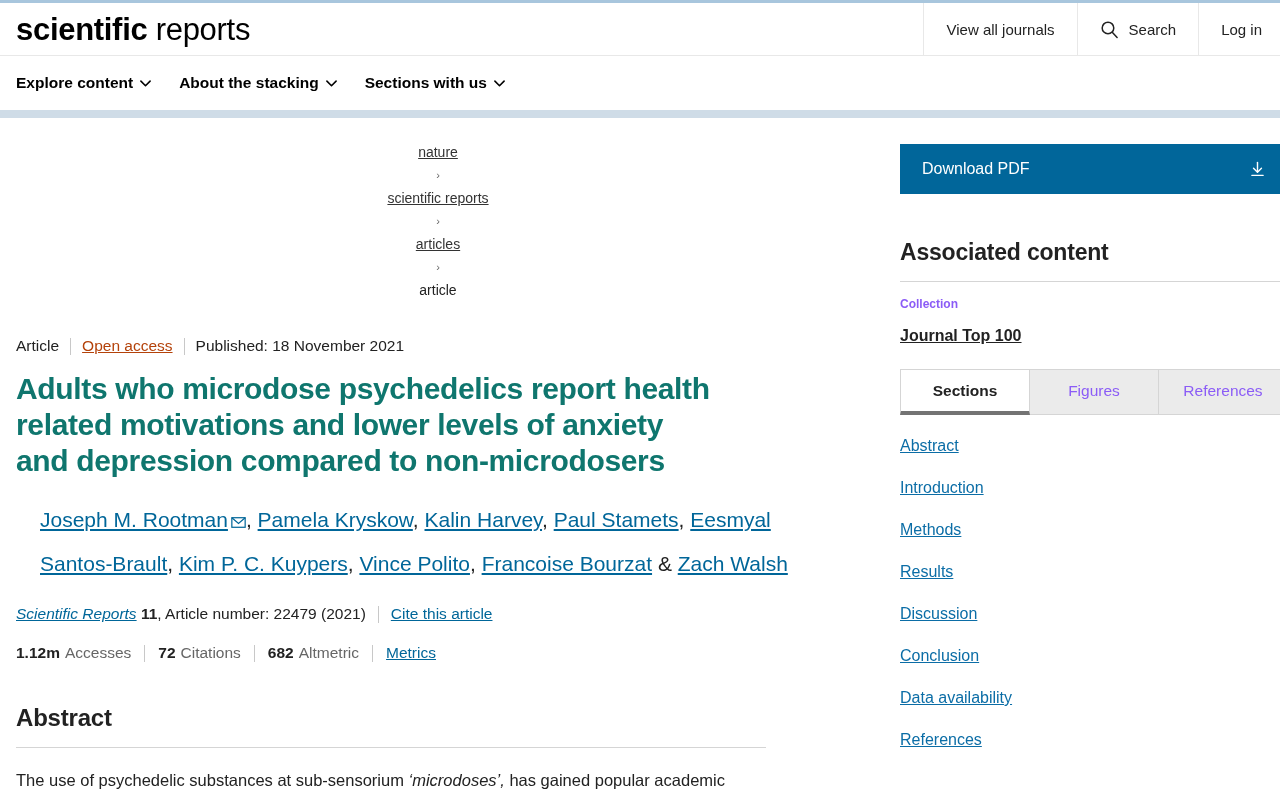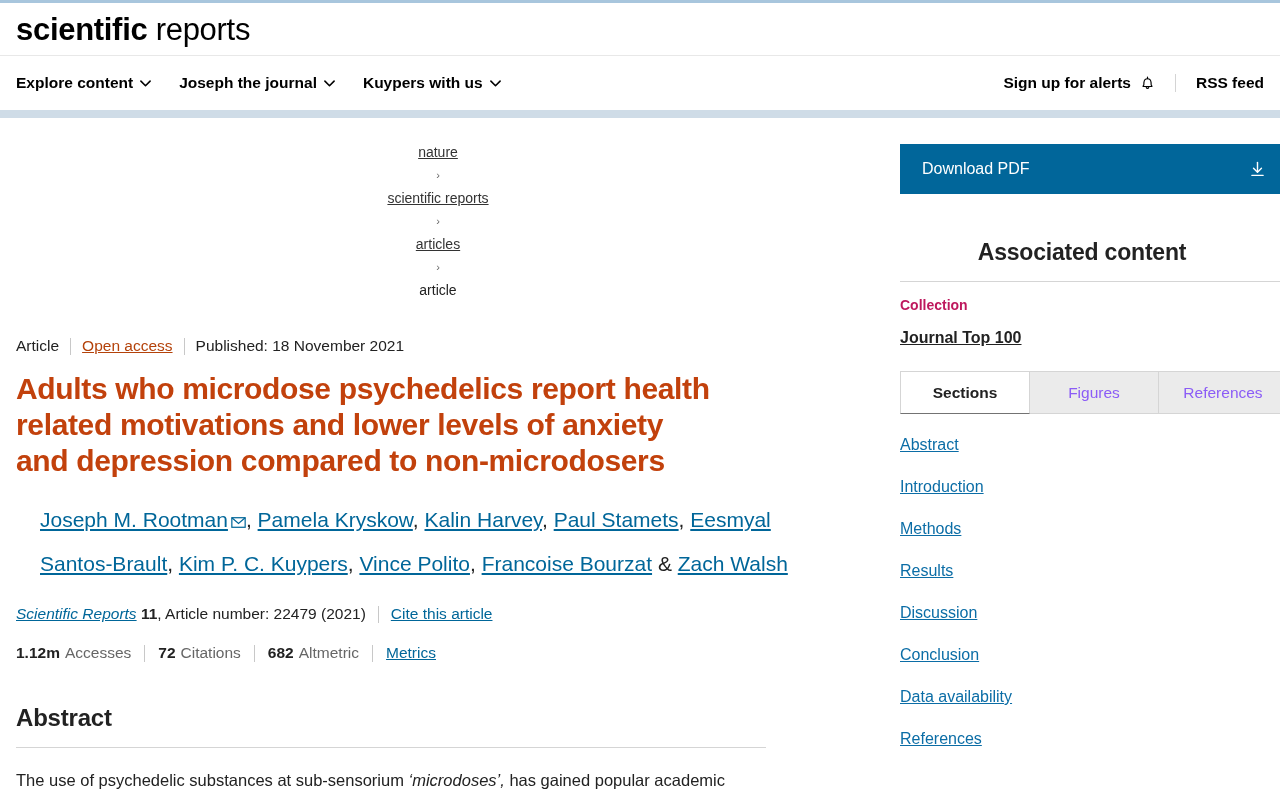--- a/index.html
+++ b/index.html
@@ -127,21 +127,21 @@
   }
   .art-meta .oa { color: #b4420a; text-decoration: underline; }
 
   
   h1.title {
     font-size: 30px;
     line-height: 1.2;
     font-weight: 700;
     letter-spacing: -0.35px;
     margin: 16px 0 0 0;
-    color: #c2410c;
+    color: #0f766e;
     max-width: 700px;
   }
 
   
   .authors {
     margin-top: 20px;
     font-size: 21px;
     line-height: 1.98;
     color: #222;
     max-width: 760px;
@@ -215,27 +215,26 @@
     cursor: pointer;
     border: none;
     width: 388px;
     font-family: "Liberation Sans", sans-serif;
   }
 
   h2.assoc-h {
     font-size: 23px; font-weight: 700;
     margin: 45px 0 0 0; color: #222;
     letter-spacing: -0.2px;
-    text-align: center;
   }
   .assoc-rule { height: 1px; background: #d5d5d5; margin-top: 15px; width: 388px; }
 
   .coll-label {
     margin-top: 15px;
-    font-size: 14px; font-weight: 700; color: #be185d;
+    font-size: 12px; font-weight: 700; color: #8b5cf6;
   }
   .coll-title {
     margin-top: 16px;
     font-size: 16px; font-weight: 700; color: #222;
     text-decoration: underline; cursor: pointer;
     display: inline-block;
   }
 
   .tabs {
     margin-top: 24px;
@@ -255,21 +254,21 @@
     margin-left: -1px;
     cursor: pointer;
   }
   .tab:first-child { margin-left: 0; }
   .tab.active {
     background: #fff;
     color: #222;
     font-weight: 700;
     position: relative;
     margin-bottom: -1px;
-    border-bottom: 1px solid #737373;
+    border-bottom: 4px solid #737373;
   }
 
   .sections-list { margin-top: 22px; }
   .sections-list a {
     display: block;
     font-size: 16px;
     color: #0b6da6;
     text-decoration: underline;
     margin-bottom: 24px;
     cursor: pointer;
@@ -283,63 +282,64 @@
 
 <div class="top-rule"></div>
 
 <header class="masthead">
   <div class="brand">
     <div class="brand-text">
       <span class="b1">scientific</span>
       <span class="b2">reports</span>
     </div>
   </div>
+  <div class="masthead-right">
+    <div class="mh-item bordered">
+      <span>View all journals</span>
+    </div>
+    <div class="mh-item bordered">
+      <span>
+        <svg class="icon-svg" width="19" height="19" viewBox="0 0 20 20" fill="none" stroke="#222" stroke-width="1.6">
+          <circle cx="8.4" cy="8.4" r="6.1"></circle>
+          <line x1="12.9" y1="12.9" x2="18" y2="18.4" stroke-linecap="round"></line>
+        </svg>
+      </span>
+      <span>Search</span>
+    </div>
+    <div class="mh-item last">
+      <span>Log in</span>
+    </div>
+  </div>
 </header>
 
 <nav class="navbar">
   <div class="nav-left">
     <div class="nav-link">
       <span>Explore content</span>
       <span class="chev">
         <svg class="icon-svg" width="11" height="8" viewBox="0 0 12 8" fill="none" stroke="#000" stroke-width="1.7">
           <polyline points="1,2 6,7 11,2" stroke-linecap="round" stroke-linejoin="round"></polyline>
         </svg>
       </span>
     </div>
     <div class="nav-link">
-      <span>Joseph the journal</span>
+      <span>About the stacking</span>
       <span class="chev">
         <svg class="icon-svg" width="11" height="8" viewBox="0 0 12 8" fill="none" stroke="#000" stroke-width="1.7">
           <polyline points="1,2 6,7 11,2" stroke-linecap="round" stroke-linejoin="round"></polyline>
         </svg>
       </span>
     </div>
     <div class="nav-link">
-      <span>Kuypers with us</span>
+      <span>Sections with us</span>
       <span class="chev">
         <svg class="icon-svg" width="11" height="8" viewBox="0 0 12 8" fill="none" stroke="#000" stroke-width="1.7">
           <polyline points="1,2 6,7 11,2" stroke-linecap="round" stroke-linejoin="round"></polyline>
         </svg>
       </span>
-    </div>
-  </div>
-  <div class="nav-right">
-    <div class="nr-item">
-      <span>Sign up for alerts</span>
-      <span>
-        <svg class="icon-svg" width="15" height="16" viewBox="0 0 16 17" fill="none" stroke="#000" stroke-width="1.25">
-          <path d="M3.3 12.2c0-.6.5-.9.7-1.5.2-.6.1-1.6.2-2.7C4.4 5.6 5.9 4 8 4s3.6 1.6 3.8 4c.1 1.1 0 2.1.2 2.7.2.6.7.9.7 1.5z" stroke-linejoin="round"></path>
-          <path d="M8 2.2v1.6" stroke-linecap="round"></path>
-          <path d="M6.5 12.2h3" stroke-linecap="round"></path>
-          <path d="M6.7 13.3a1.4 1.4 0 0 0 2.6 0" stroke-linecap="round"></path>
-        </svg>
-      </span>
-    </div>
-    <div class="nr-item divider">
-      <span>RSS feed</span>
     </div>
   </div>
 </nav>
 
 <div class="blue-band"></div>
 
 <div class="page">
 
   <main class="col-main">
 

